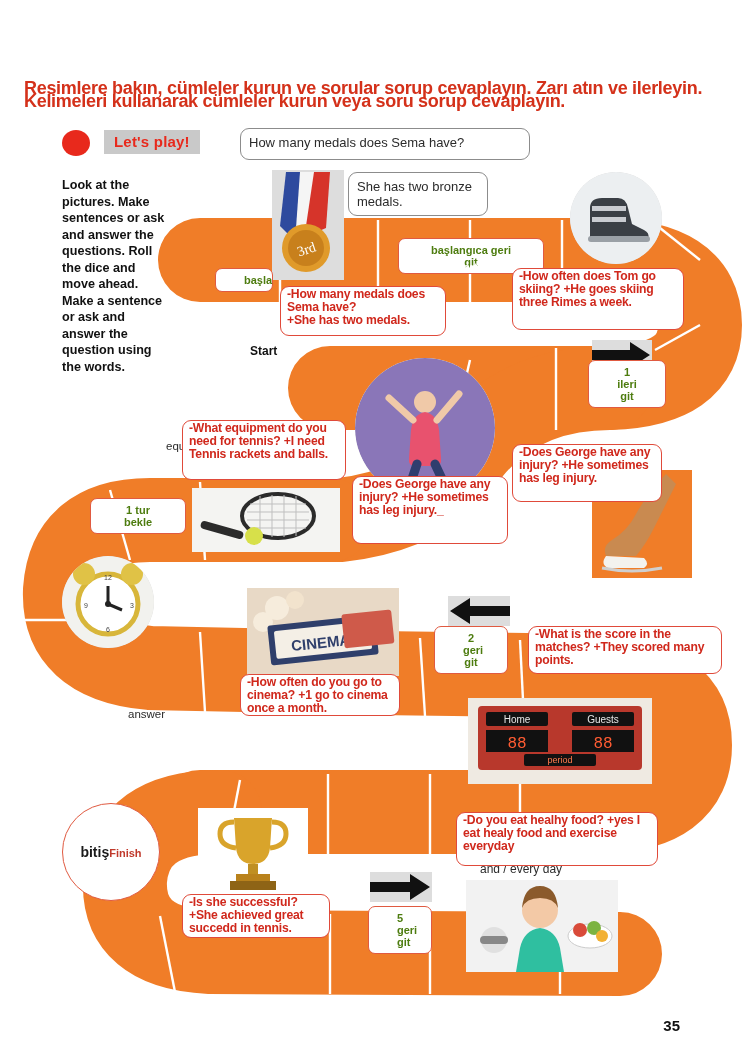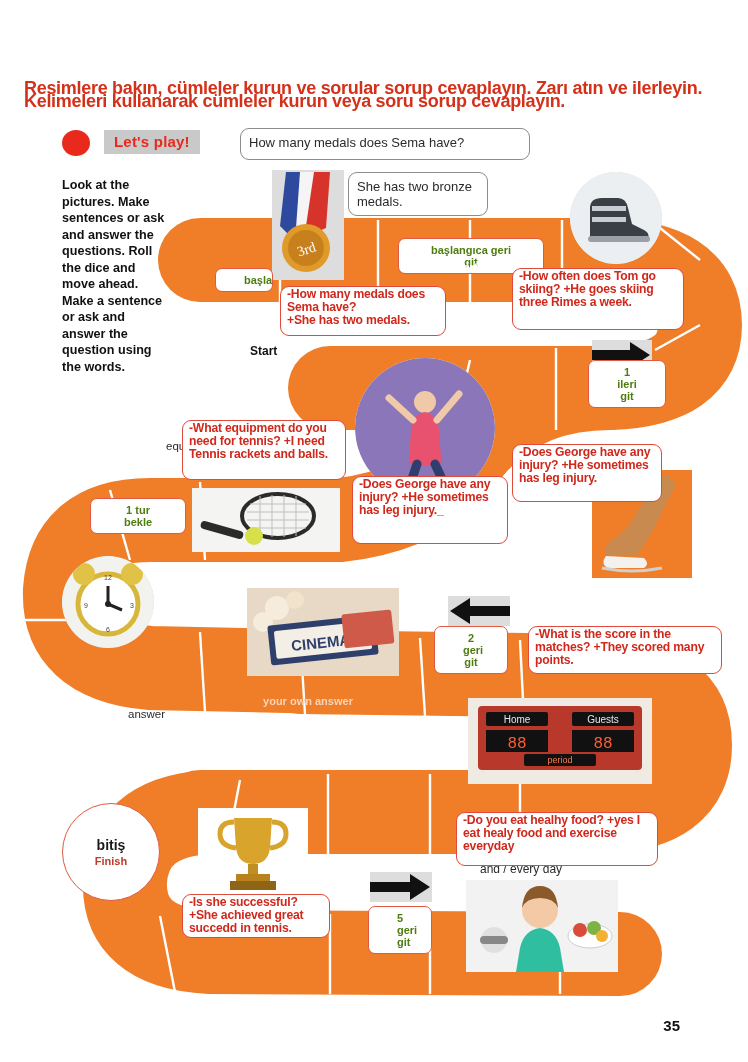--- a/index.html
+++ b/index.html
@@ -130,21 +130,21 @@
   }
 
   .finish-circle {
     position: absolute;
     left: 62px; top: 803px;
     width: 96px; height: 96px;
     border-radius: 50%;
     background: #ffffff;
     border: 1.6px solid #e05a41;
     display: flex;
-    flex-direction: column;
+    flex-direction: row;
     align-items: center;
     justify-content: center;
   }
   .finish-circle .tr { font-weight: bold; font-size: 14px; color: #1a1a1a; }
   .finish-circle .en { font-weight: bold; font-size: 11px; color: #c0392b; margin-top: 2px; }
 
   
   .photo {
     position: absolute;
     overflow: hidden;
@@ -357,18 +357,19 @@
 
   <div class="bubble plain" style="left:240px; top:128px; width:290px; height:32px;">How many medals does Sema have?</div>
   <div class="bubble plain" style="left:348px; top:172px; width:140px; height:44px;">She has two bronze medals.</div>
 
   <div class="bubble red" style="left:280px; top:286px; width:166px; height:50px; white-space:pre-line;">-How many medals does Sema have?
 +She has two medals.</div>
   <div class="bubble red" style="left:512px; top:268px; width:172px; height:62px;">-How often does Tom go skiing? +He goes skiing three Rimes a week.</div>
   <div class="bubble red" style="left:182px; top:420px; width:164px; height:60px;">-What equipment do you need for tennis? +I need Tennis rackets and balls.</div>
   <div class="bubble red" style="left:512px; top:444px; width:150px; height:58px;">-Does George have any injury? +He sometimes has leg injury.</div>
   <div class="bubble red" style="left:352px; top:476px; width:156px; height:68px;">-Does George have any injury? +He sometimes has leg injury._</div>
+  <div class="bubble red" style="left:240px; top:674px; width:160px; height:42px;">-How often do you go to cinema? +1 go to cinema once a month.</div>
   <div class="bubble red" style="left:528px; top:626px; width:194px; height:48px;">-What is the score in the matches? +They scored many points.</div>
   <div class="bubble red" style="left:456px; top:812px; width:202px; height:54px;">-Do you eat healhy food? +yes I eat healy food and exercise everyday</div>
   <div class="bubble red" style="left:182px; top:894px; width:148px; height:44px;">-Is she successful? +She achieved great succedd in tennis.</div>
 
   <div class="page-number">35</div>
 </div>
 
 </body></html>

